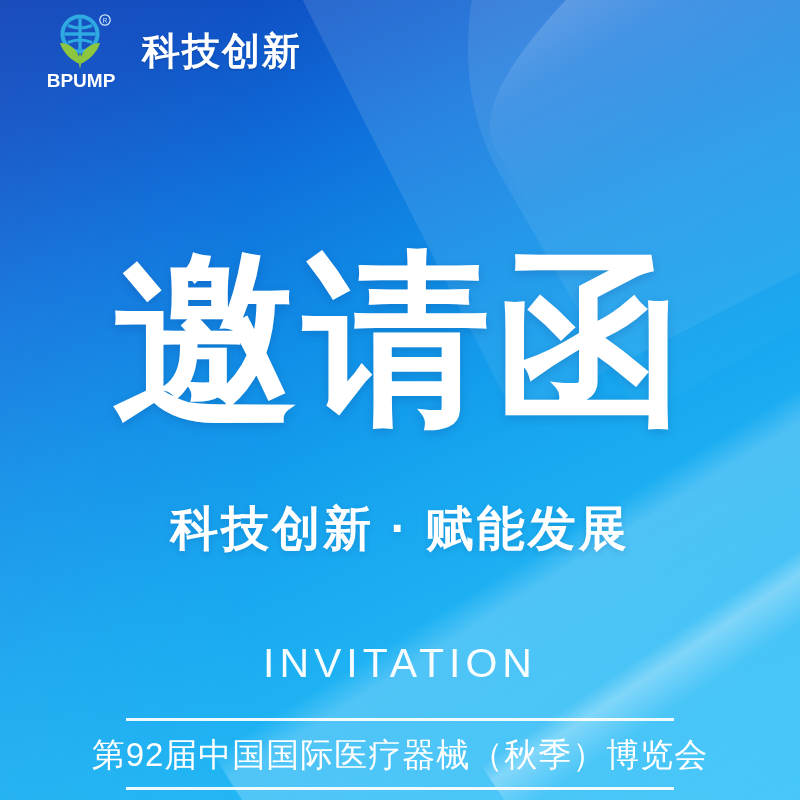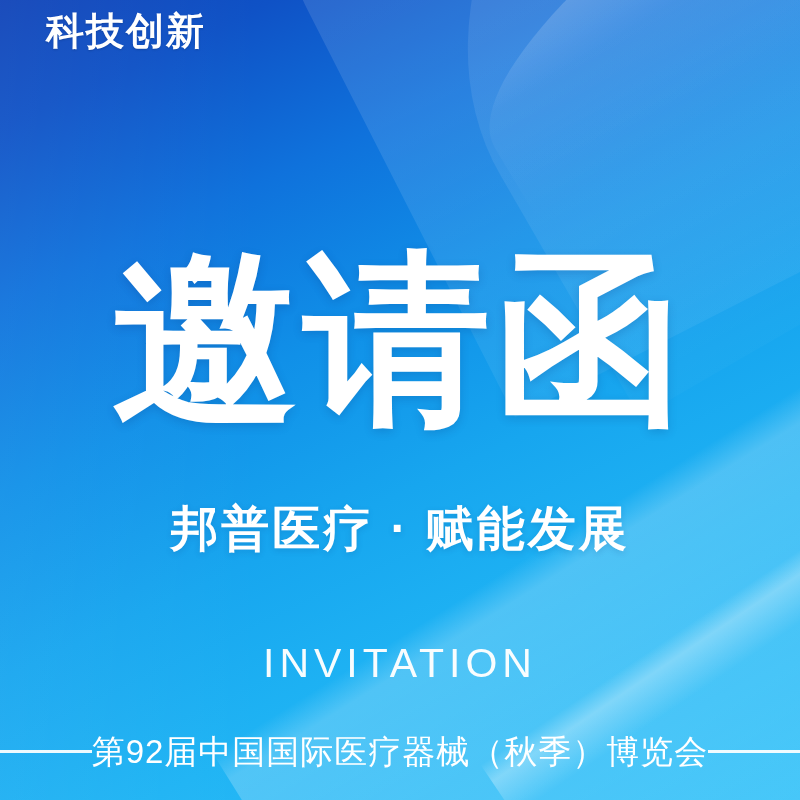--- a/index.html
+++ b/index.html
@@ -191,21 +191,21 @@
   }
 
   
   .footer {
     position: absolute;
     left: 0;
     right: 0;
     top: 718px;
     z-index: 5;
     display: flex;
-    flex-direction: row;
+    flex-direction: column;
     align-items: center;
   }
   .rule {
     width: 548px;
     height: 3px;
     background: rgba(255,255,255,0.92);
   }
   .event-name {
     color: #ffffff;
     font-size: 33px;
@@ -222,28 +222,48 @@
 <div id="poster">
 
   <div class="swoosh swoosh-6"></div>
   <div class="swoosh swoosh-1"></div>
   <div class="swoosh swoosh-2"></div>
   <div class="swoosh swoosh-3"></div>
   <div class="swoosh swoosh-4"></div>
   <div class="swoosh swoosh-5"></div>
 
   <div class="brand">
+    <div class="logo-mark">
+      <svg width="74" height="78" viewBox="0 0 74 78" xmlns="http://www.w3.org/2000/svg" aria-hidden="true">
+
+        <circle cx="34" cy="22" r="17.5" fill="none" stroke="#2fa9e2" stroke-width="4"></circle>
+
+        <path d="M34 6.5 L34 37.5" stroke="#2fa9e2" stroke-width="3.4" fill="none"></path>
+        <path d="M18.5 22 L49.5 22" stroke="#2fa9e2" stroke-width="3.4" fill="none"></path>
+        <path d="M22 13.5 Q34 18.5 46 13.5" stroke="#2fa9e2" stroke-width="3.2" fill="none"></path>
+        <path d="M22 30.5 Q34 25.5 46 30.5" stroke="#2fa9e2" stroke-width="3.2" fill="none"></path>
+
+        <circle cx="59" cy="8" r="5.2" fill="none" stroke="#cfe4f5" stroke-width="1.3"></circle>
+        <text x="59" y="10.6" font-family="Liberation Sans, sans-serif" font-size="6.6" fill="#cfe4f5" text-anchor="middle">R</text>
+
+        <path d="M34 52 C26 49 17 41 14 31 C24 31 32 38 34 48 Z" fill="#8cc63f"></path>
+        <path d="M34 52 C42 49 51 41 54 31 C44 31 36 38 34 48 Z" fill="#8cc63f"></path>
+        <path d="M34 57 C32.4 51 32.4 45 34 40 C35.6 45 35.6 51 34 57 Z" fill="#8cc63f"></path>
+
+        <text x="35" y="75" font-family="Liberation Sans, sans-serif" font-size="19" font-weight="bold" fill="#ffffff" text-anchor="middle">BPUMP</text>
+      </svg>
+    </div>
     <div class="brand-name">科技创新</div>
   </div>
 
   <div class="title-block">
     <h1 class="main-title">邀请函</h1>
   </div>
 
-  <div class="subtitle">邦普医疗 · 赋能发展</div>
+  <div class="subtitle">科技创新 · 赋能发展</div>
 
   <div class="invitation-en">INVITATION</div>
 
   <div class="footer">
     <div class="rule"></div>
     <div class="event-name">第92届中国国际医疗器械（秋季）博览会</div>
     <div class="rule"></div>
   </div>
 
 </div>

